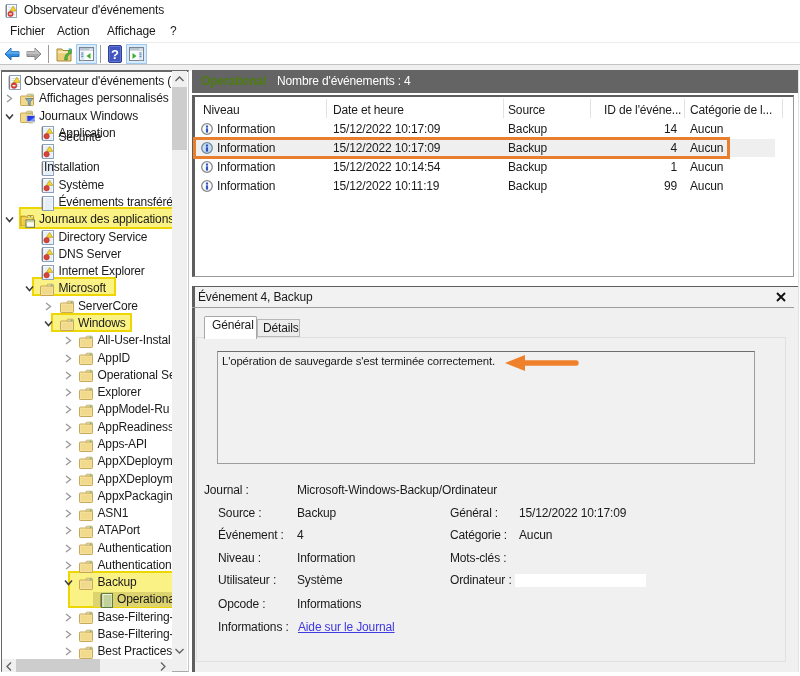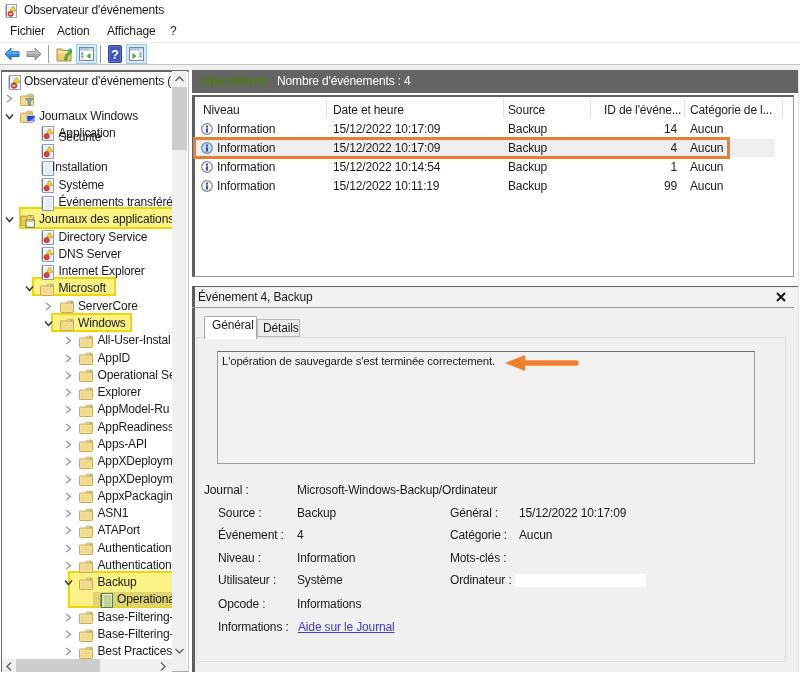--- a/index.html
+++ b/index.html
@@ -189,39 +189,40 @@
 <svg class="abs" style="left:5px;top:3.5px" width="15" height="15" viewBox="0 0 15 15">
       <use href="#i-evt"></use>
     </svg>
 <div class="abs trt" style="left:22px;top:1.9px">Observateur d'événements (S</div>
 <svg class="abs" style="left:3px;top:23.3px" width="9" height="9">
       <polyline points="2,1 6.5,4.5 2,8" fill="none" stroke="#9b9b9b" stroke-width="1.4"></polyline>
     </svg>
 <svg class="abs" style="left:18px;top:20.8px" width="15" height="15" viewBox="0 0 15 15">
       <use href="#i-ffil"></use>
     </svg>
+<div class="abs trt" style="left:37px;top:19.2px">Affichages personnalisés</div>
 <svg class="abs" style="left:3px;top:40.6px" width="9" height="9">
       <polyline points="1,2.5 4.5,6.5 8,2.5" fill="none" stroke="#3c3c3c" stroke-width="1.5"></polyline>
     </svg>
 <svg class="abs" style="left:18px;top:38.1px" width="15" height="15" viewBox="0 0 15 15">
       <use href="#i-fmon"></use>
     </svg>
 <div class="abs trt" style="left:37px;top:36.5px">Journaux Windows</div>
 <svg class="abs" style="left:38px;top:55.4px" width="15" height="15" viewBox="0 0 15 15">
       <use href="#i-log"></use>
     </svg>
 <div class="abs trt" style="left:56.5px;top:53.8px">Application</div>
 <svg class="abs" style="left:38px;top:72.6px" width="15" height="15" viewBox="0 0 15 15">
       <use href="#i-log"></use>
     </svg>
 <div class="abs trt" style="left:56.5px;top:58px">Sécurité</div>
 <svg class="abs" style="left:38px;top:89.9px" width="15" height="15" viewBox="0 0 15 15">
       <use href="#i-note"></use>
     </svg>
-<div class="abs trt" style="left:50px;top:88.3px">Installation</div>
+<div class="abs trt" style="left:42px;top:88.3px">Installation</div>
 <svg class="abs" style="left:38px;top:107.2px" width="15" height="15" viewBox="0 0 15 15">
       <use href="#i-log"></use>
     </svg>
 <div class="abs trt" style="left:56.5px;top:105.6px">Système</div>
 <svg class="abs" style="left:38px;top:124.5px" width="15" height="15" viewBox="0 0 15 15">
       <use href="#i-note"></use>
     </svg>
 <div class="abs trt" style="left:56.5px;top:122.9px">Événements transférés</div>
 <svg class="abs" style="left:3px;top:144.3px" width="9" height="9">
       <polyline points="1,2.5 4.5,6.5 8,2.5" fill="none" stroke="#3c3c3c" stroke-width="1.5"></polyline>

